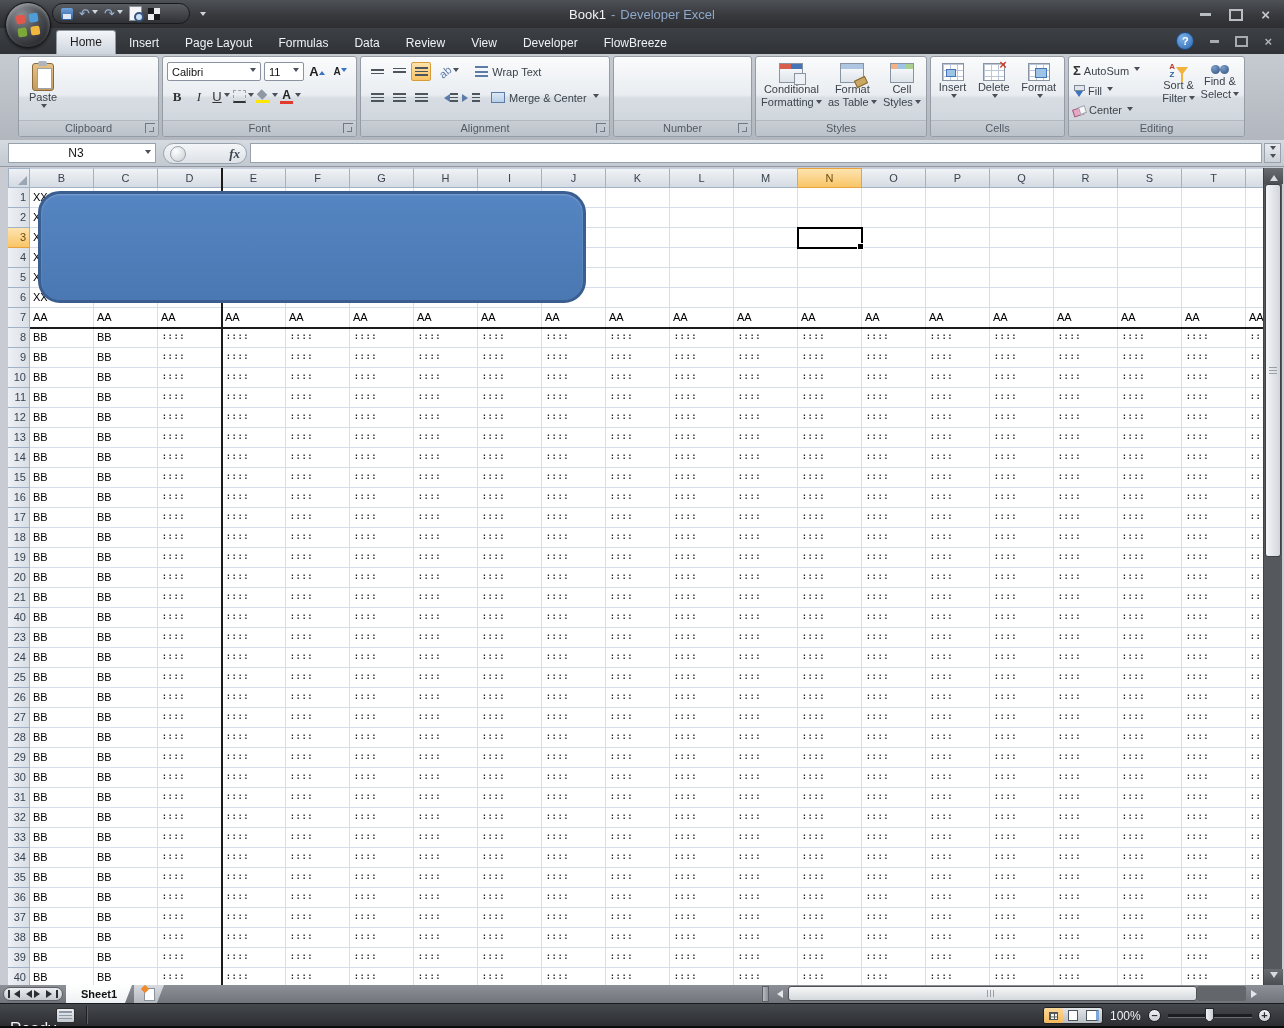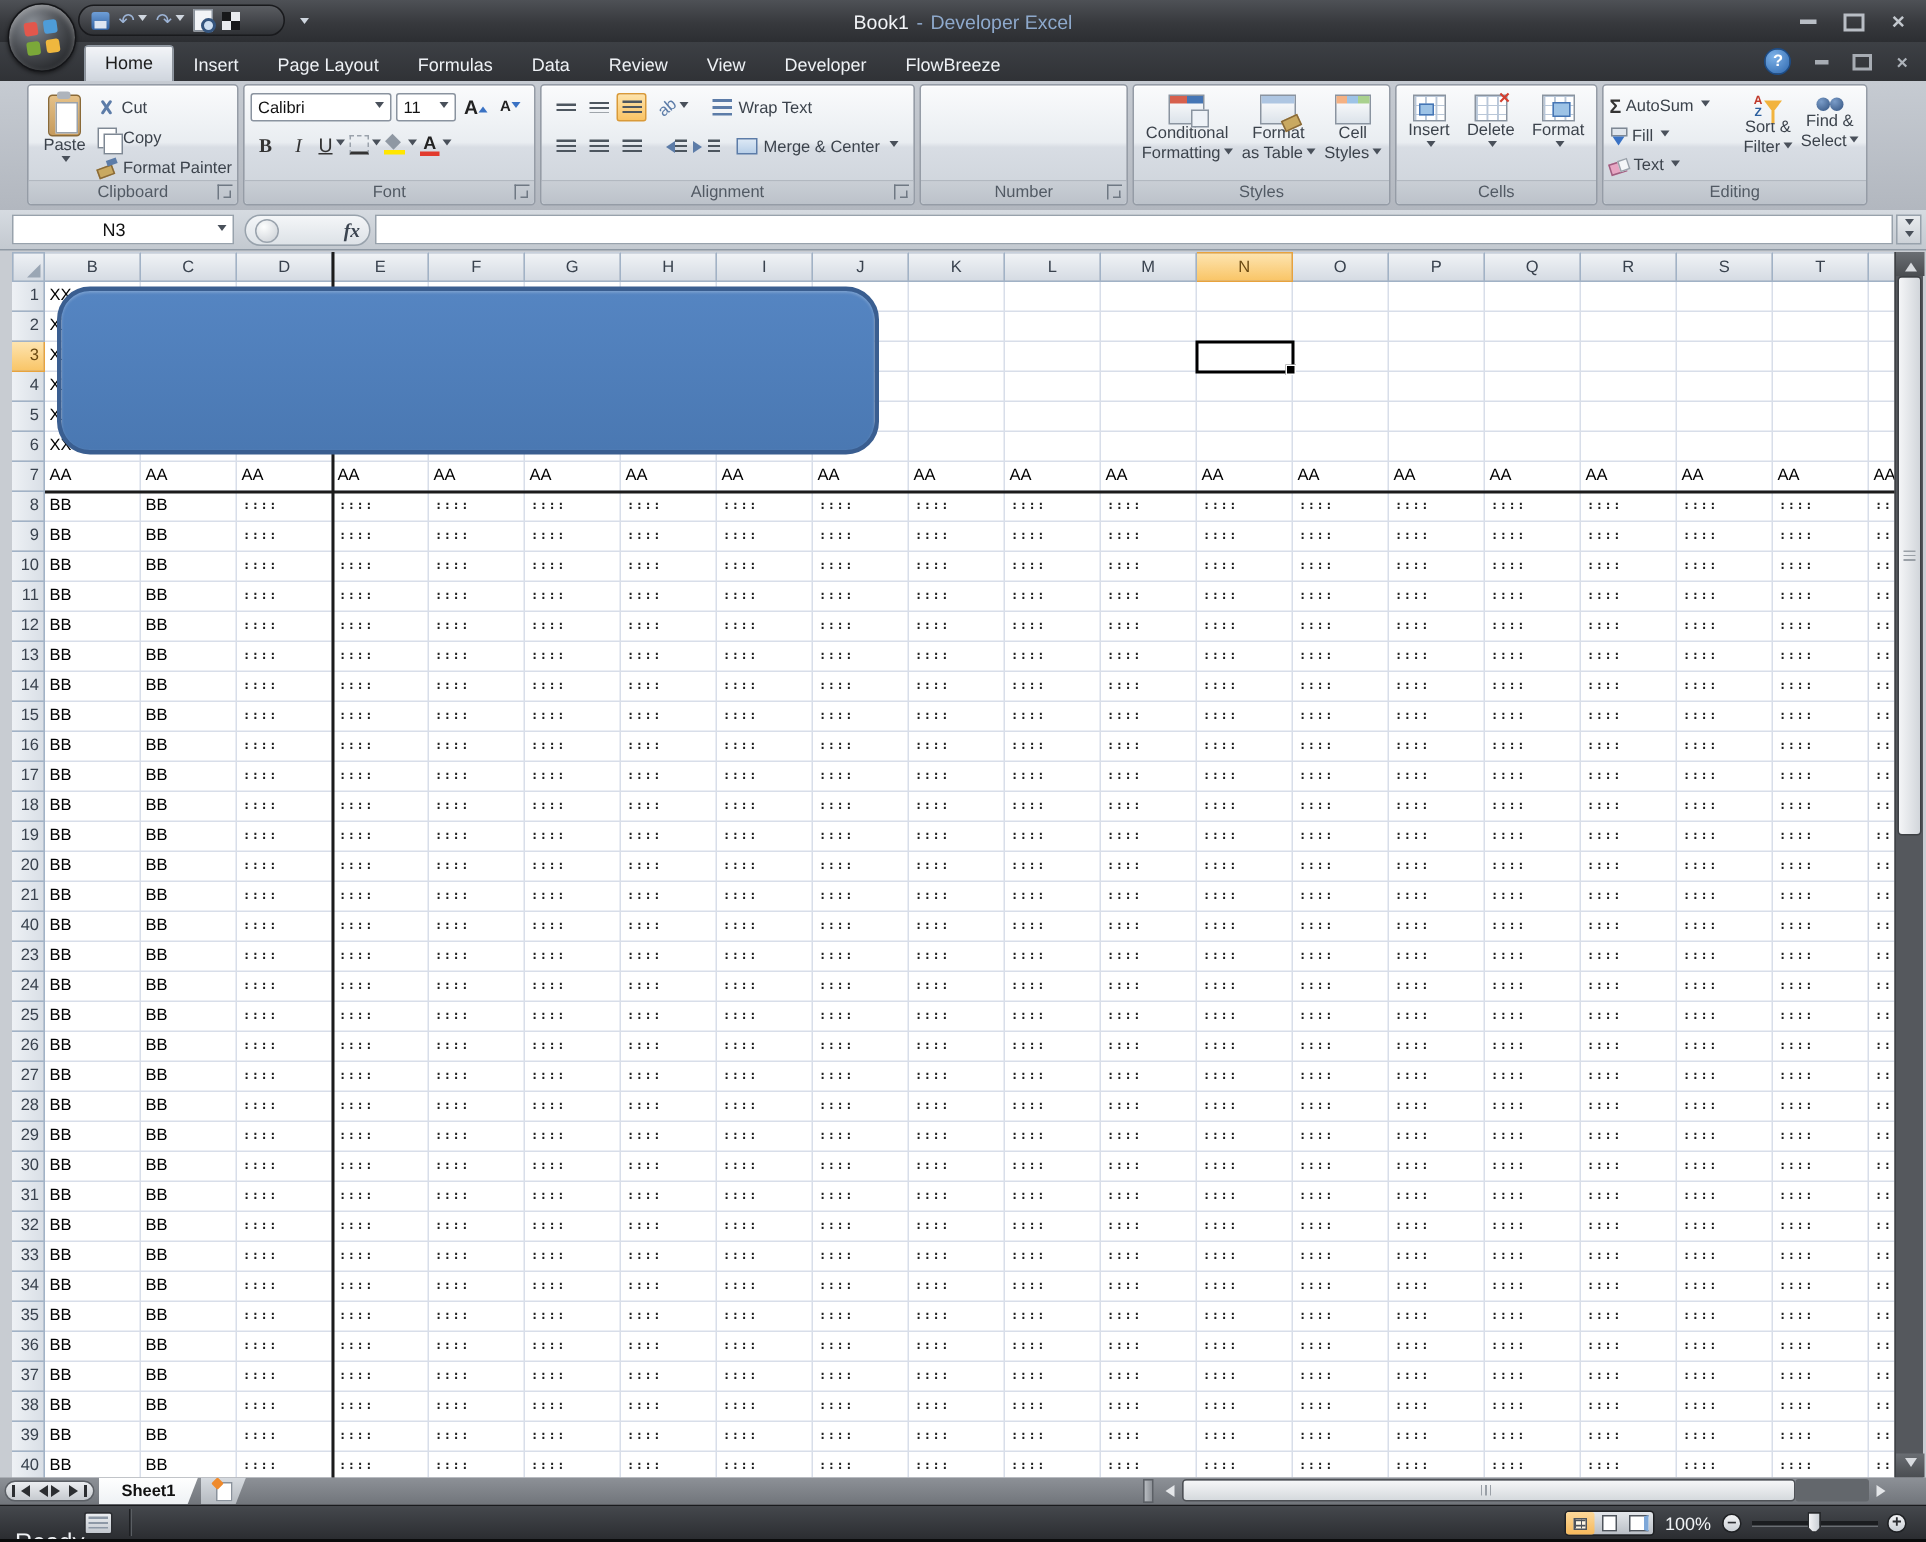--- a/index.html
+++ b/index.html
@@ -233,34 +233,20 @@
 
   <div id="ribbon" class="abs">
 
     <div class="grp" style="left:18px;width:139px">
       <div class="gc" style="display:flex">
         <div class="big" style="width:44px;padding-top:4px">
           <span class="clip"></span>
           <span class="rbtxt">Paste</span>
           <span class="dd"></span>
         </div>
-        <div style="display:flex;flex-direction:column;gap:3px;padding-top:5px">
-          <div class="sbtn" style="justify-content:flex-start;gap:4px">
-            <span class="cutico"></span>
-            <span class="rbtxt">Cut</span>
-          </div>
-          <div class="sbtn" style="justify-content:flex-start;gap:4px">
-            <span class="copyico"></span>
-            <span class="rbtxt">Copy</span>
-          </div>
-          <div class="sbtn" style="justify-content:flex-start;gap:4px">
-            <span class="brush"></span>
-            <span class="rbtxt">Format Painter</span>
-          </div>
-        </div>
       </div>
       <div class="gl">Clipboard</div>
       <span class="dlg"></span>
     </div>
 
     <div class="grp" style="left:162px;width:193px">
       <div class="gc" style="padding:3px 2px">
         <div style="display:flex;gap:3px;align-items:center">
           <div class="combo" style="width:94px">
             <span>Calibri</span>
@@ -413,21 +399,21 @@
             <span class="rbtxt">AutoSum</span>
             <span class="dd"></span>
           </div>
           <div class="sbtn" style="justify-content:flex-start;gap:3px">
             <span class="fillico"></span>
             <span class="rbtxt">Fill</span>
             <span class="dd"></span>
           </div>
           <div class="sbtn" style="justify-content:flex-start;gap:3px">
             <span class="clearico"></span>
-            <span class="rbtxt">Text</span>
+            <span class="rbtxt">Center</span>
             <span class="dd"></span>
           </div>
         </div>
         <div class="big" style="width:44px;padding-top:2px">
           <span style="display:flex;align-items:center;gap:1px">
             <span class="azcol">
                 <span class="a">A</span>
                 <span class="z">Z</span>
               </span>
             <span class="funnel"></span>

